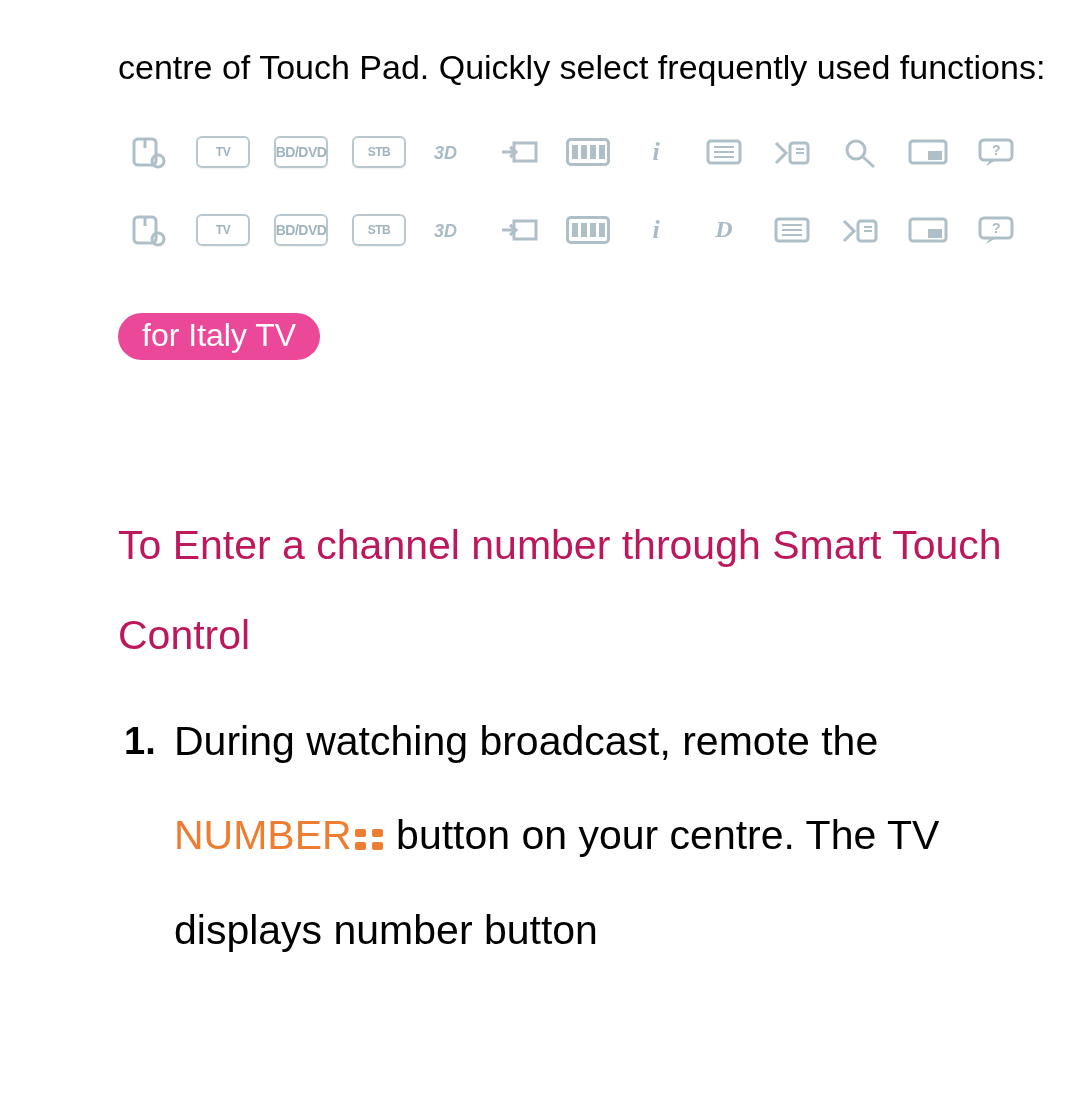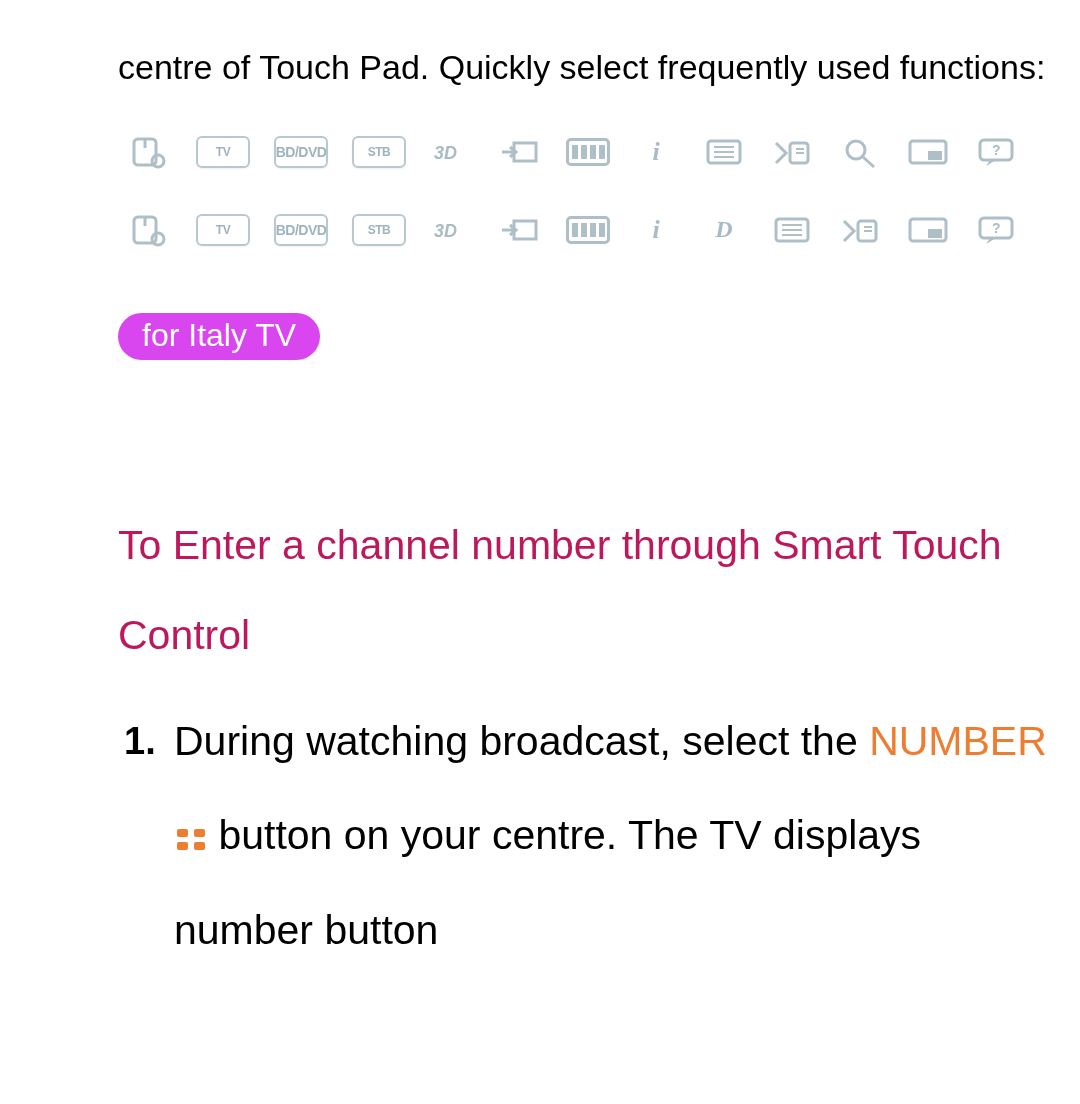--- a/index.html
+++ b/index.html
@@ -44,21 +44,21 @@
   }
   .pillbox span{width:6px;height:14px;background:#aebfc7}
   .info-i{
     font-family:Georgia,serif;font-style:italic;font-size:26px;color:#a9bcc5;font-weight:600;
   }
   .d-logo{
     font-family:Georgia,serif;font-style:italic;font-size:24px;color:#a9bcc5;font-weight:700;
   }
   .badge{
     display:inline-block;
-    background:#d946ef;color:#fff;
+    background:#ec4899;color:#fff;
     font-size:32px;
     padding:4px 24px 6px 24px;
     border-radius:24px;
     margin-top:22px;
   }
   .orange-heading{
     color:#be185d;
     font-size:41px;
     line-height:2.2;
     margin:140px 0 0 0;
@@ -231,19 +231,19 @@
   </span>
 </div>
 
 <span class="badge">for Italy TV</span>
 
 <p class="orange-heading">To Enter a channel number through Smart Touch Control</p>
 
 <ol class="num-list">
   <li>
     <span class="marker">1.</span>
-    <span>During watching broadcast, select the</span>
+    <span>During watching broadcast, remote the</span>
     <span class="kw"><span>NUMBER</span><span class="numgrid"></span></span><span> button on your centre. The TV displays number button</span>
   </li>
 </ol>
 
 
 
 
 </body></html>

